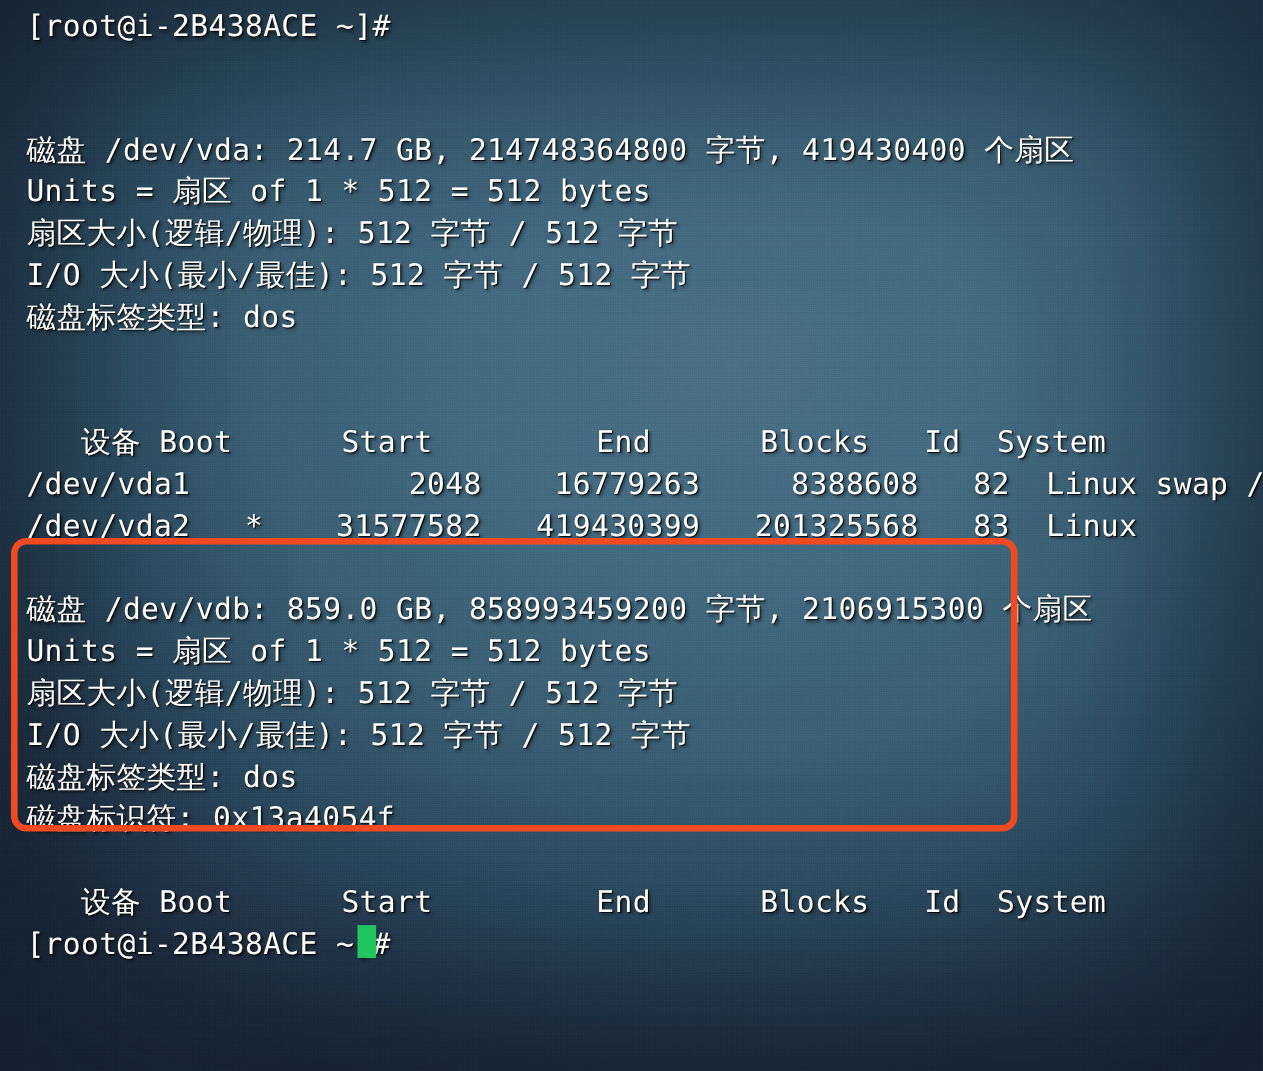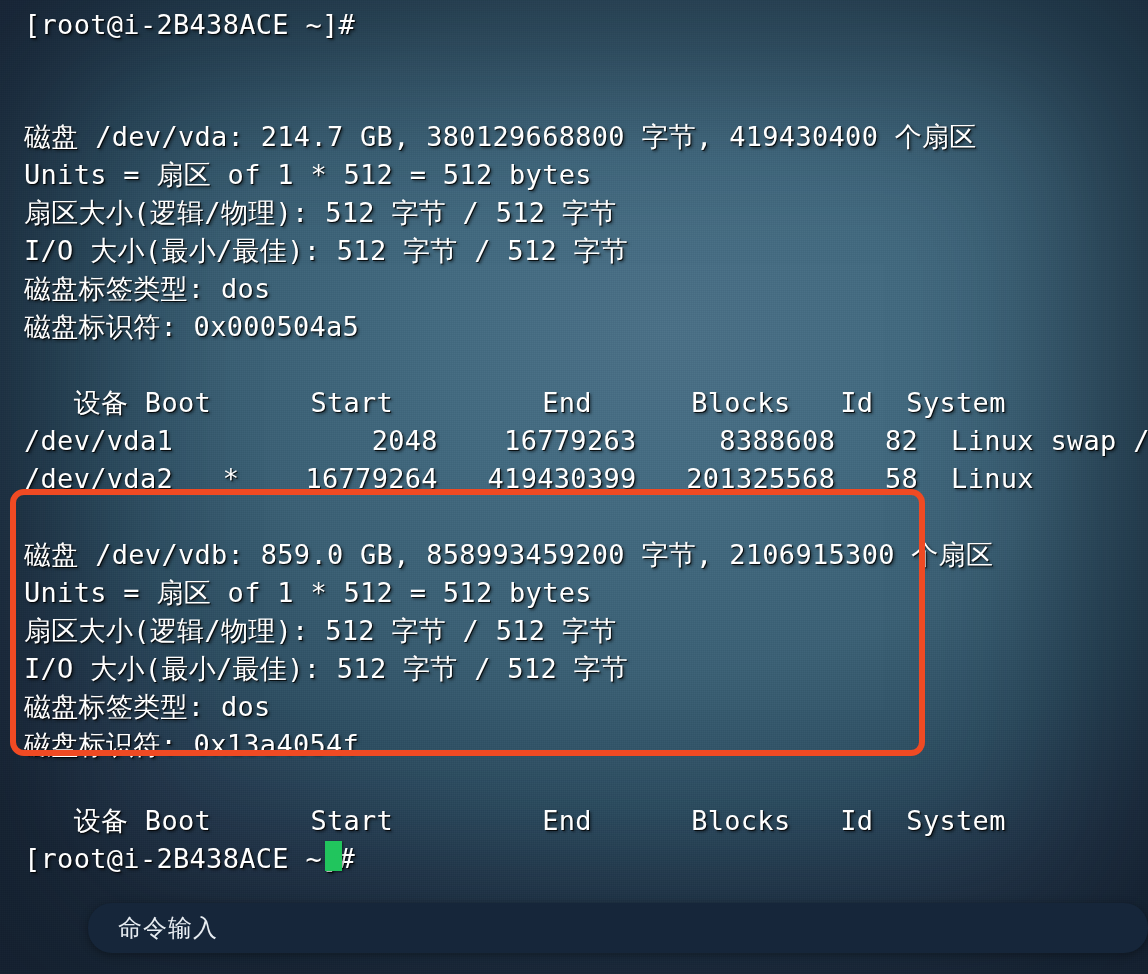--- a/index.html
+++ b/index.html
@@ -119,43 +119,39 @@
 </style>
 </head>
 <body>
 
 <div id="screen">
 
   <div id="terminal">
 
     <div class="line" style="top:6px;">[root@i-2B438ACE ~]#</div>
 
-    <div class="line" style="top:118px;">磁盘 /dev/vda: 214.7 GB, 380129668800 字节, 419430400 个扇区</div>
+    <div class="line" style="top:118px;">磁盘 /dev/vda: 214.7 GB, 214748364800 字节, 419430400 个扇区</div>
     <div class="line" style="top:156px;">Units = 扇区 of 1 * 512 = 512 bytes</div>
     <div class="line" style="top:194px;">扇区大小(逻辑/物理): 512 字节 / 512 字节</div>
     <div class="line" style="top:232px;">I/O 大小(最小/最佳): 512 字节 / 512 字节</div>
     <div class="line" style="top:270px;">磁盘标签类型: dos</div>
-    <div class="line" style="top:308px;">磁盘标识符: 0x000504a5</div>
 
     <div class="line" style="top:384px;">   设备 Boot      Start         End      Blocks   Id  System</div>
     <div class="line" style="top:422px;">/dev/vda1            2048    16779263     8388608   82  Linux swap / Solaris</div>
-    <div class="line" style="top:460px;">/dev/vda2   *    16779264   419430399   201325568   58  Linux</div>
+    <div class="line" style="top:460px;">/dev/vda2   *    31577582   419430399   201325568   83  Linux</div>
 
     <div class="line" style="top:536px;">磁盘 /dev/vdb: 859.0 GB, 858993459200 字节, 2106915300 个扇区</div>
     <div class="line" style="top:574px;">Units = 扇区 of 1 * 512 = 512 bytes</div>
     <div class="line" style="top:612px;">扇区大小(逻辑/物理): 512 字节 / 512 字节</div>
     <div class="line" style="top:650px;">I/O 大小(最小/最佳): 512 字节 / 512 字节</div>
     <div class="line" style="top:688px;">磁盘标签类型: dos</div>
     <div class="line" style="top:726px;text-align:right;">磁盘标识符: 0x13a4054f</div>
 
     <div class="line" style="top:802px;">   设备 Boot      Start         End      Blocks   Id  System</div>
     <div class="line" style="top:840px;">[root@i-2B438ACE ~]#</div>
 
     <div class="cursor" style="left:325px; top:841px;"></div>
   </div>
 
   <div id="highlight-box"></div>
 
-  <div id="command-bar">
-    <div class="placeholder">命令输入</div>
-  </div>
 
 </div>
 
 </body></html>

